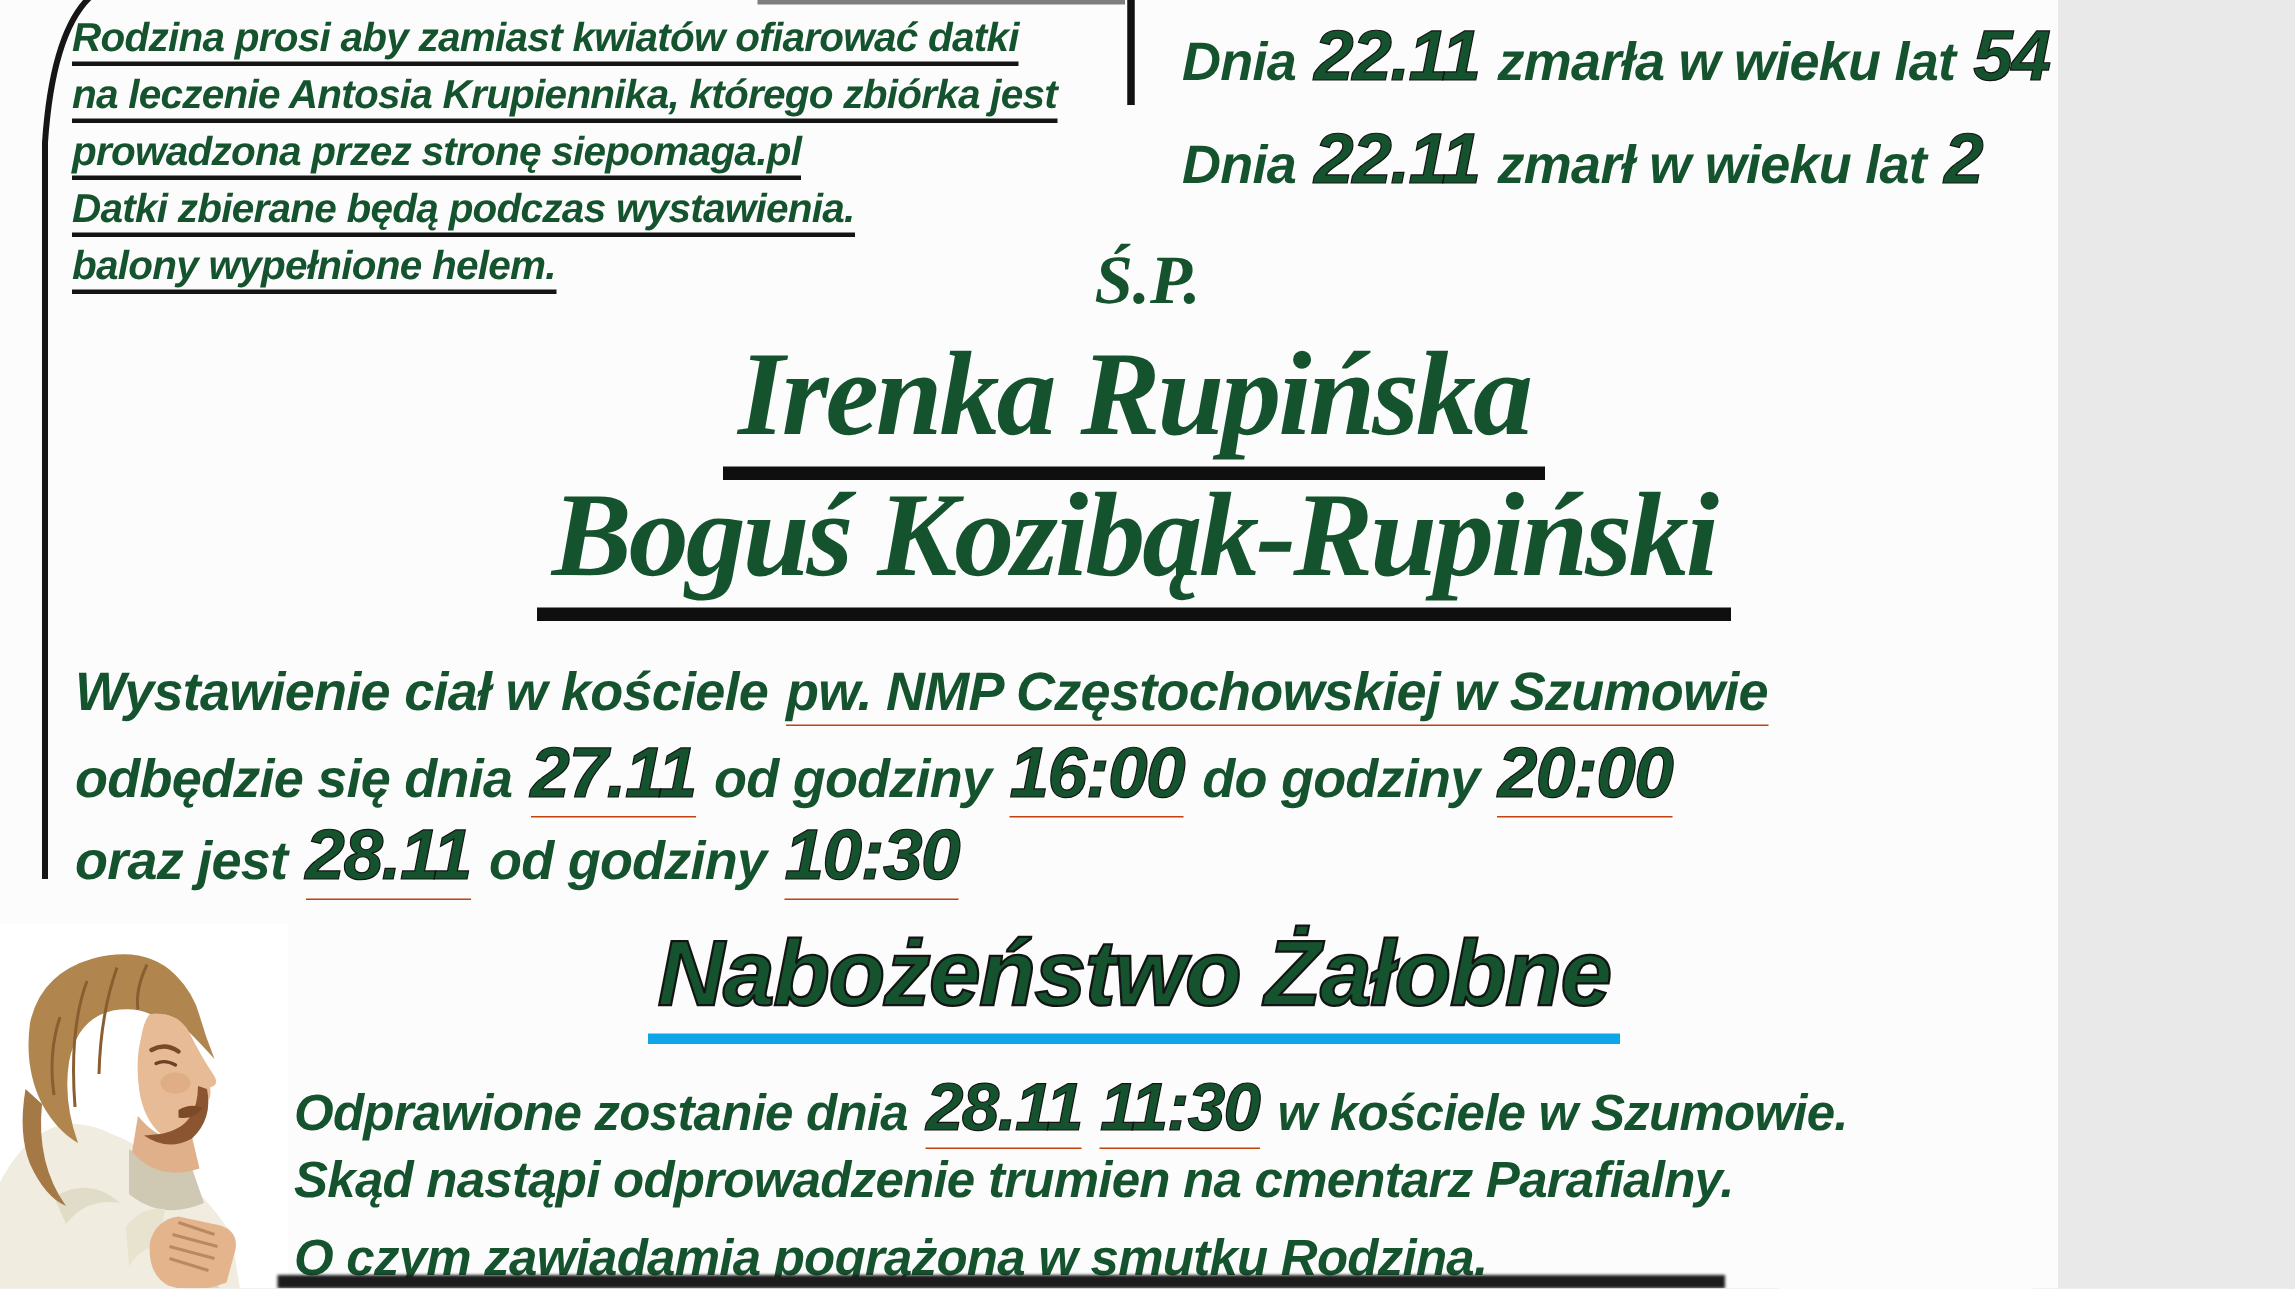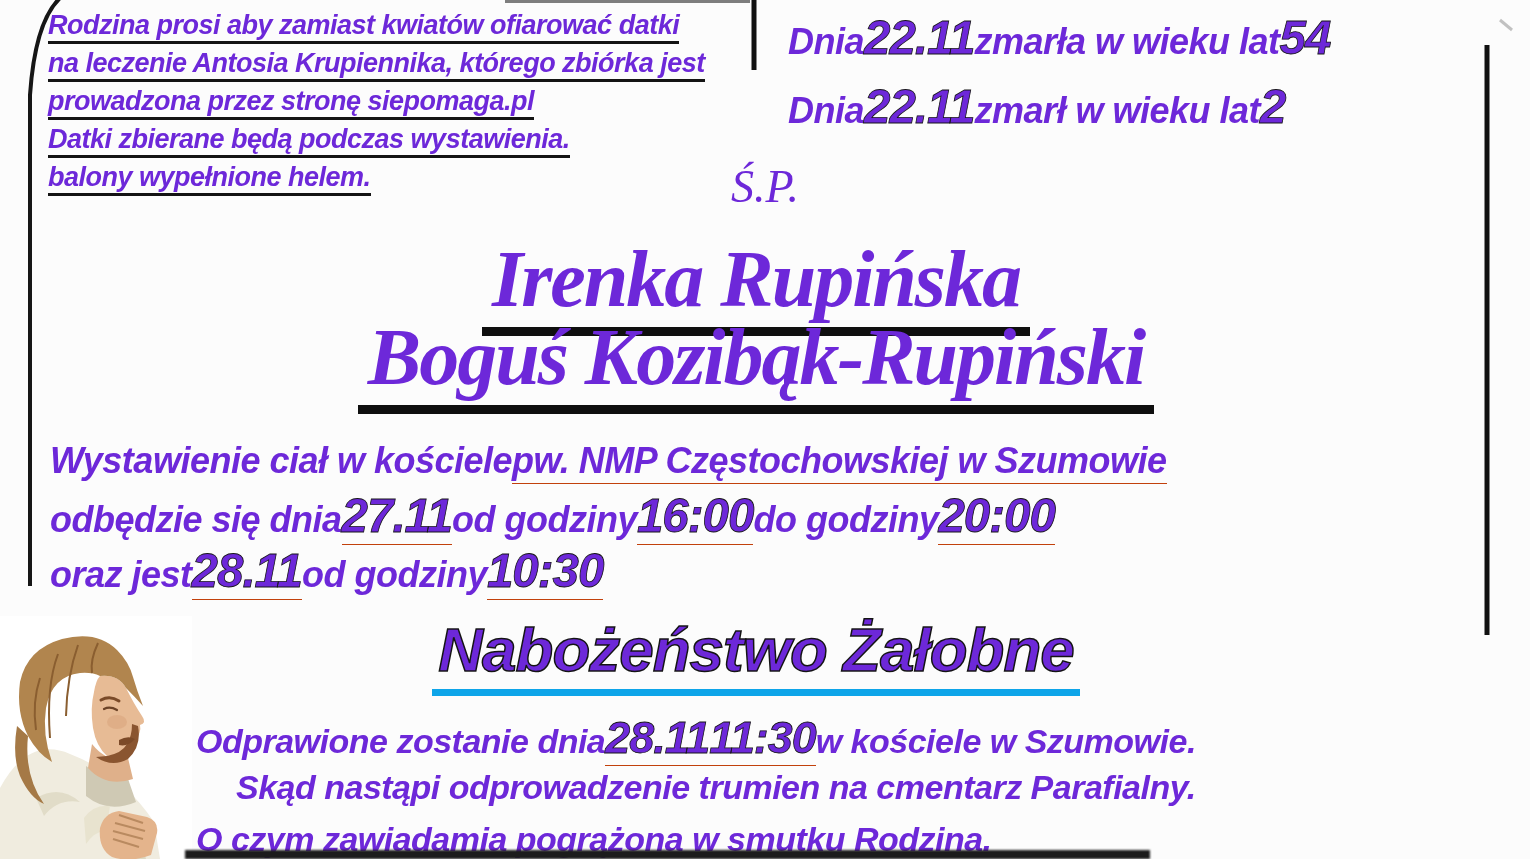--- a/index.html
+++ b/index.html
@@ -1,67 +1,67 @@
 <!DOCTYPE html>
 <html lang="pl"><head>
 <meta charset="utf-8">
 <style>
   html,body{margin:0;padding:0;background:#e9e9e9;}
   .page{
     position:relative;
-    width:1530px;height:859px;
+    width:1372px;height:859px;
     background:#fcfcfc;
     overflow:hidden;
     font-family:"Liberation Sans", sans-serif;
-    color:#6d28d9;
+    color:#14532d;
   }
   
   .bi{font-style:italic;font-weight:bold;letter-spacing:-0.5px;}
   .u3{border-bottom:3px solid #141414;padding-bottom:1px;}
   .u4{border-bottom:1px solid #c2410c;padding-bottom:1px;}
-  .row{display:flex;align-items:baseline;white-space:nowrap;}
+  .row{display:flex;align-items:baseline;gap:12px;white-space:nowrap;}
   .big-num{font-size:1.32em;letter-spacing:-1px;-webkit-text-stroke:0.8px #141414;}
   
   .family-request{position:absolute;left:48px;top:10px;font-size:27px;}
   .family-request .line{margin-bottom:7px;line-height:31px;white-space:nowrap;}
   
   .deaths{position:absolute;left:788px;top:10px;font-size:36px;}
   .deaths .row{margin-bottom:14px;}
   
   .sp{
     position:absolute;left:615px;top:160px;width:300px;text-align:center;
-    font-family:"Liberation Serif", serif;font-style:italic;font-weight:normal;
+    font-family:"Liberation Serif", serif;font-style:italic;font-weight:bold;
     font-size:46px;
   }
   .name{
     position:absolute;left:0;width:1512px;text-align:center;
     font-family:"Liberation Serif", serif;font-style:italic;font-weight:bold;
     font-size:80px;letter-spacing:-2px;white-space:nowrap;
   }
   .name .inner{display:inline-block;border-bottom:9px solid #0f0f0f;padding:0 10px 2px;}
-  .name1{top:218px;margin-top:16px;}
+  .name1{top:218px;}
   .name2{top:312px;}
   
   .viewing-line{position:absolute;left:50px;font-size:36px;text-align:right;}
   .vl1{top:440px;}
   .vl2{top:488px;}
   .vl3{top:543px;}
   
   .service-heading{
     position:absolute;top:614px;left:0;width:1512px;text-align:center;
     font-size:62px;font-style:italic;font-weight:bold;letter-spacing:-1px;
   }
   .service-heading .inner{
     display:inline-block;border-bottom:7px solid #0ea5e9;padding:0 6px 4px;
     -webkit-text-stroke:1.5px #141414;
   }
   
   .service-line{position:absolute;left:196px;font-size:34px;}
   .sl1{top:712px;}
-  .sl2{top:768px;margin-left:40px;}
+  .sl2{top:768px;}
   .sl3{top:820px;}
   
   .decor{position:absolute;inset:0;pointer-events:none;}
   .bottom-band{
     position:absolute;left:185px;top:850px;width:965px;height:9px;
     background:#1c1c1c;filter:blur(1.2px);
   }
   .jesus{position:absolute;left:0;top:616px;width:192px;height:243px;}
 </style>
 </head>

